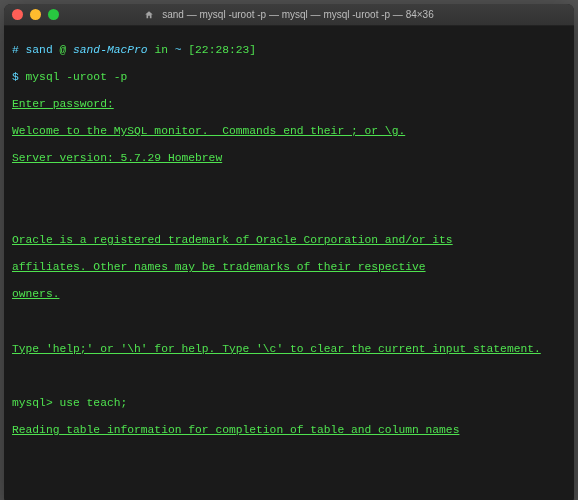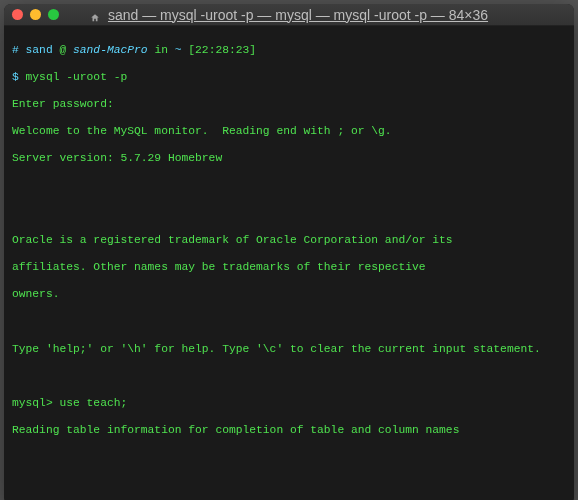--- a/index.html
+++ b/index.html
@@ -45,29 +45,28 @@
       border-radius: 50%;
     }
     .dot.red { background: #ff5f57; }
     .dot.yellow { background: #febc2e; }
     .dot.green { background: #28c840; }
     .title {
       position: absolute;
       left: 0;
       right: 0;
       text-align: center;
-      font-size: 14px;
+      font-size: 10px;
       color: #bdbdbd;
       font-family: -apple-system, BlinkMacSystemFont, sans-serif;
       pointer-events: none;
       display: flex;
       align-items: center;
       justify-content: center;
       gap: 8px;
-      text-decoration: underline;
     }
     .home-icon {
       display: inline-block;
       width: 10px;
       height: 10px;
       position: relative;
       opacity: 0.8;
     }
     .home-icon svg {
       width: 10px;
@@ -88,21 +87,21 @@
     .line { display: block; }
     .prompt-hash { color: #5fd7ff; }
     .user { color: #5fd7ff; text-align: right; }
     .at { color: #4fe24f; }
     .host { color: #5fd7ff; font-style: italic; }
     .in { color: #4fe24f; }
     .path { color: #5fd7ff; }
     .time { color: #4fe24f; }
     .dollar { color: #5fd7ff; }
     .cmd { color: #4fe24f; }
-    .out { color: #4fe24f; }
+    .out { color: #4fe24f; text-decoration: underline; }
     .mprompt { color: #4fe24f; }
   </style>
 </head>
 <body>
 
 <div class="window">
   <div class="titlebar">
     <div class="traffic">
       <div class="dot red"></div>
       <div class="dot yellow"></div>
@@ -114,21 +113,21 @@
             <path d="M12 3l9 8h-3v9h-4v-6H10v6H6v-9H3z"></path>
           </svg>
       </span>
       <span>sand — mysql -uroot -p — mysql — mysql -uroot -p — 84×36</span>
     </div>
   </div>
   <div class="terminal">
 <span class="line"><span class="prompt-hash">#</span> <span class="user">sand</span> <span class="at">@</span> <span class="host">sand-MacPro</span> <span class="in">in</span> <span class="path">~</span> <span class="time">[22:28:23]</span></span>
 <span class="line"><span class="dollar">$</span> <span class="cmd">mysql -uroot -p</span></span>
 <span class="line out">Enter password:</span>
-<span class="line out">Welcome to the MySQL monitor.  Reading end with ; or \g.</span>
+<span class="line out">Welcome to the MySQL monitor.  Commands end their ; or \g.</span>
 <span class="line out">Server version: 5.7.29 Homebrew</span>
 <span class="line">&nbsp;</span>
 <span class="line">&nbsp;</span>
 <span class="line out">Oracle is a registered trademark of Oracle Corporation and/or its</span>
 <span class="line out">affiliates. Other names may be trademarks of their respective</span>
 <span class="line out">owners.</span>
 <span class="line">&nbsp;</span>
 <span class="line out">Type 'help;' or '\h' for help. Type '\c' to clear the current input statement.</span>
 <span class="line">&nbsp;</span>
 <span class="line"><span class="mprompt">mysql&gt;</span> <span class="cmd">use teach;</span></span>

